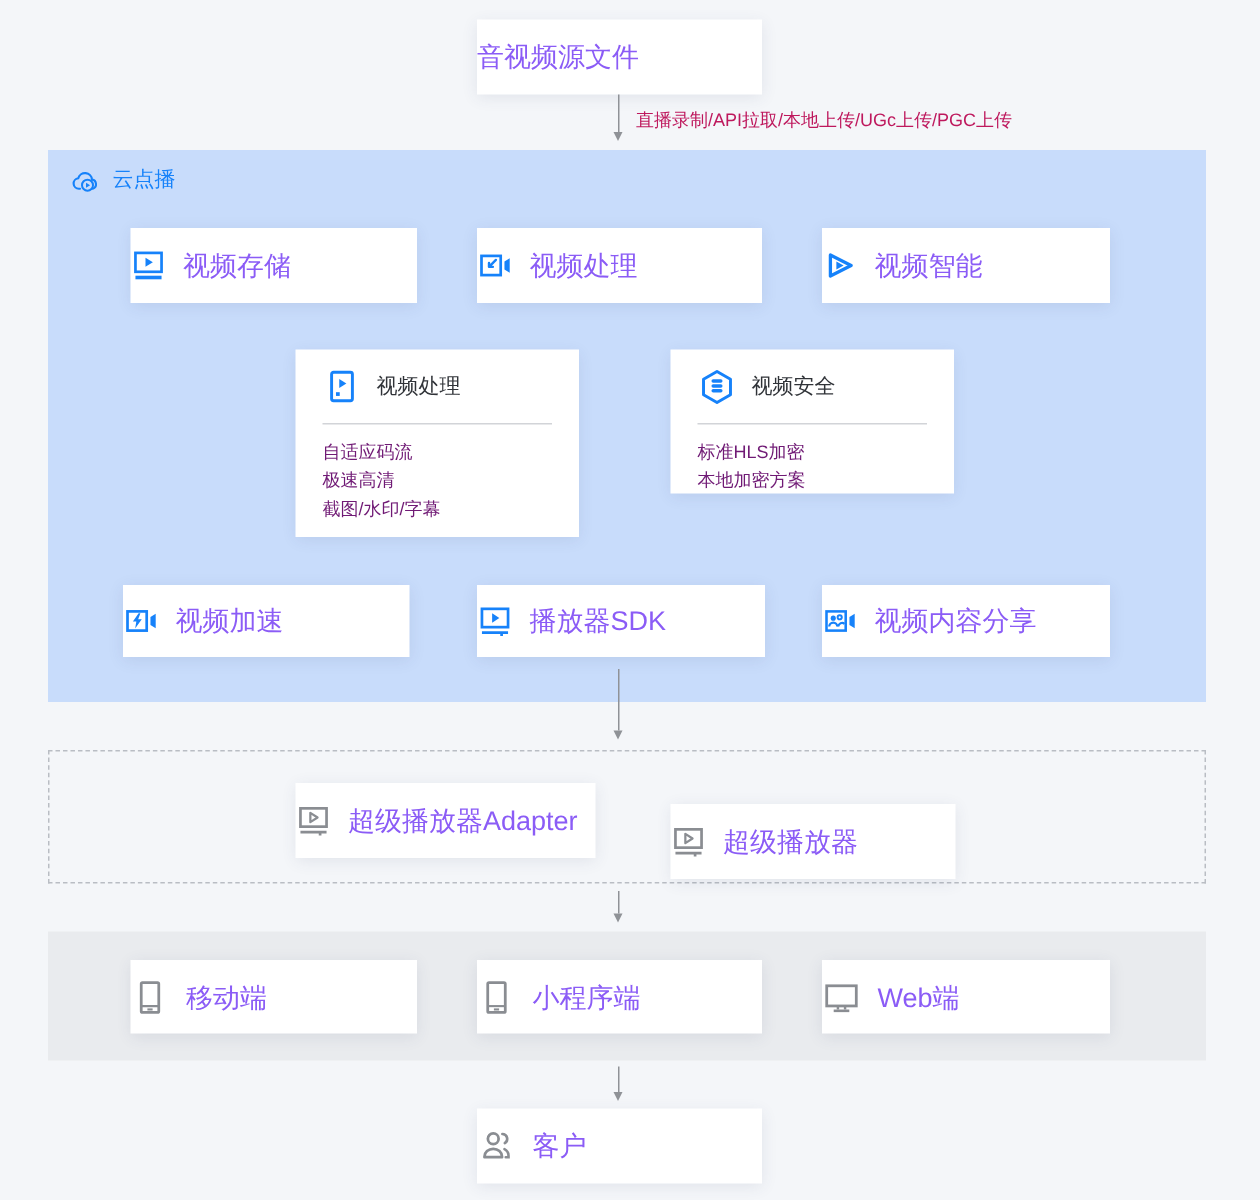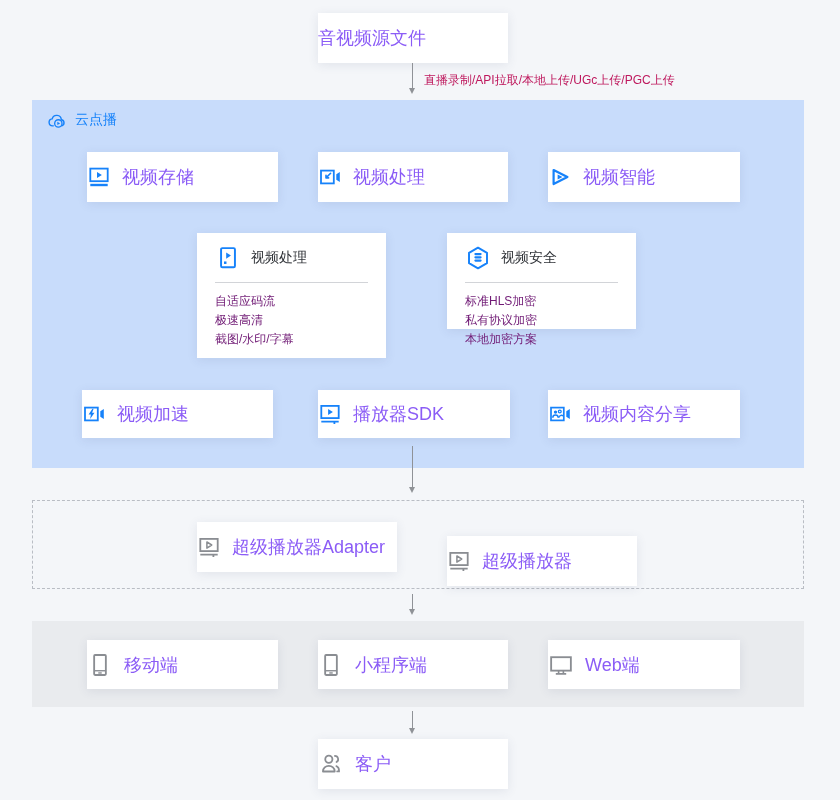--- a/index.html
+++ b/index.html
@@ -125,21 +125,20 @@
             <rect x="8.6" y="7.3" width="6.8" height="2.1" rx="1.05" fill="currentColor"></rect>
             <rect x="8.6" y="10.3" width="6.8" height="2.1" rx="1.05" fill="currentColor"></rect>
             <rect x="8.6" y="13.3" width="6.8" height="2.1" rx="1.05" fill="currentColor"></rect>
           </svg>
         </span>
         <span>视频安全</span>
       </div>
       <div class="detail-divider"></div>
       <div class="detail-list">
         <div>标准HLS加密</div>
-        <div>私有协议加密</div>
         <div>本地加密方案</div>
       </div>
     </div>
 
     <div class="whitebox" style="left:50px;top:290px;width:191px;height:48px">
       <span class="icon blue i24">
         <svg viewBox="0 0 24 24">
           <rect x="3" y="5.6" width="12.8" height="12.8" fill="none" stroke="currentColor" stroke-width="1.8"></rect>
           <path d="M10.4 6.8 L6.6 12.4 h2.3 l-0.8 4.6 4.4 -6.2 h-2.4 l1.5 -4 Z" fill="currentColor"></path>
           <path d="M18.3 9.3 L21.8 7.1 v9.8 L18.3 14.7 Z" fill="currentColor"></path>

